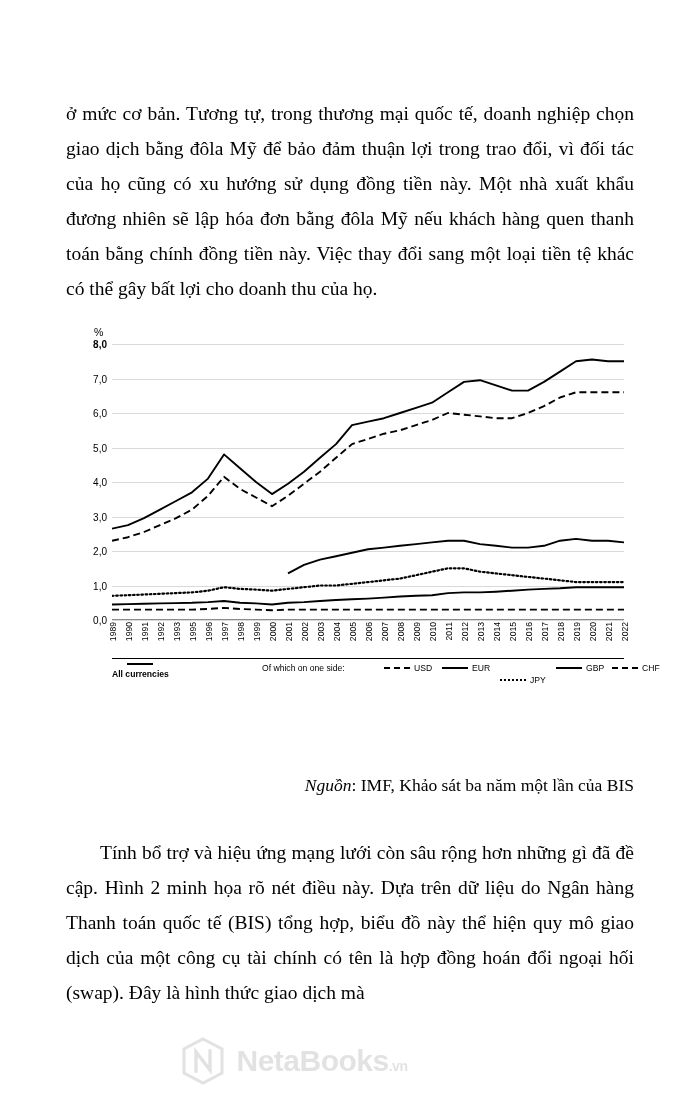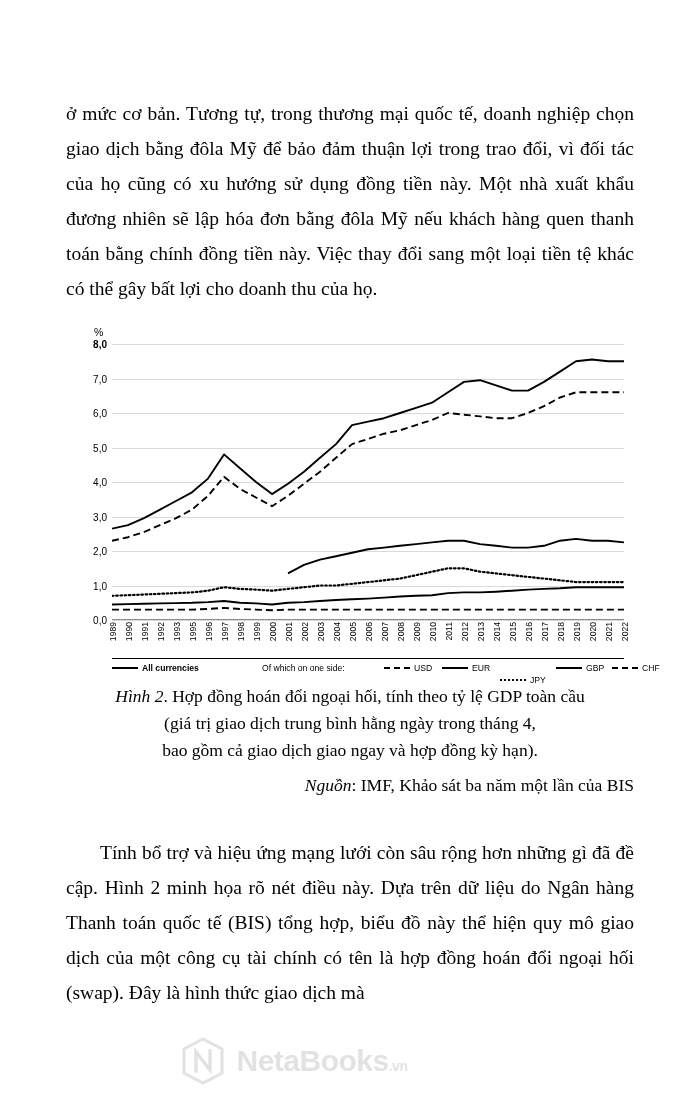--- a/index.html
+++ b/index.html
@@ -305,21 +305,21 @@
         <div class="xlabel" style="left: 412px;">2016</div>
         <div class="xlabel" style="left: 428px;">2017</div>
         <div class="xlabel" style="left: 444px;">2018</div>
         <div class="xlabel" style="left: 460px;">2019</div>
         <div class="xlabel" style="left: 476px;">2020</div>
         <div class="xlabel" style="left: 492px;">2021</div>
         <div class="xlabel" style="left: 508px;">2022</div>
       </div>
     <div class="legend">
       <div class="legend-top-rule"></div>
-      <div class="leg-item" style="left:0px;">
+      <div class="leg-item" style="left:0px;flex-direction:column;">
         <span class="leg-swatch sw-solid"></span>
         <span class="leg-label-bold">All currencies</span>
       </div>
       <div class="leg-item" style="left:150px;">
         <span>Of which on one side:</span>
       </div>
       <div class="leg-item" style="left:272px;">
         <span class="leg-swatch sw-dashed"></span>
         <span>USD</span>
       </div>
@@ -335,27 +335,20 @@
         <span class="leg-swatch sw-solid"></span>
         <span>GBP</span>
       </div>
       <div class="leg-item" style="left:500px;">
         <span class="leg-swatch sw-dashed"></span>
         <span>CHF</span>
       </div>
     </div>
   </div>
 
-  <div class="caption">
-    <div>
-      <i>Hình 2</i><span>. Hợp đồng hoán đổi ngoại hối, tính theo tỷ lệ GDP toàn cầu</span>
-    </div>
-    <div>(giá trị giao dịch trung bình hằng ngày trong tháng 4,</div>
-    <div>bao gồm cả giao dịch giao ngay và hợp đồng kỳ hạn).</div>
-  </div>
 
   <div class="source">
     <i>Nguồn</i><span>: IMF, Khảo sát ba năm một lần của BIS</span>
   </div>
 
   <div class="body-text para-bottom"><span class="indent"></span><span>Tính bổ trợ và hiệu ứng mạng lưới còn sâu rộng hơn những gì đã đề cập. Hình 2 minh họa rõ nét điều này. Dựa trên dữ liệu do Ngân hàng Thanh toán quốc tế (BIS) tổng hợp, biểu đồ này thể hiện quy mô giao dịch của một công cụ tài chính có tên là hợp đồng hoán đổi ngoại hối (swap). Đây là hình thức giao dịch mà</span></div>
 
   <div class="watermark">
     <svg class="wm-logo" viewBox="0 0 44 48">
       <path d="M22 2 L41 12 L41 36 L22 46 L3 36 L3 12 Z" fill="none" stroke="#9a9a9a" stroke-width="3"></path>

